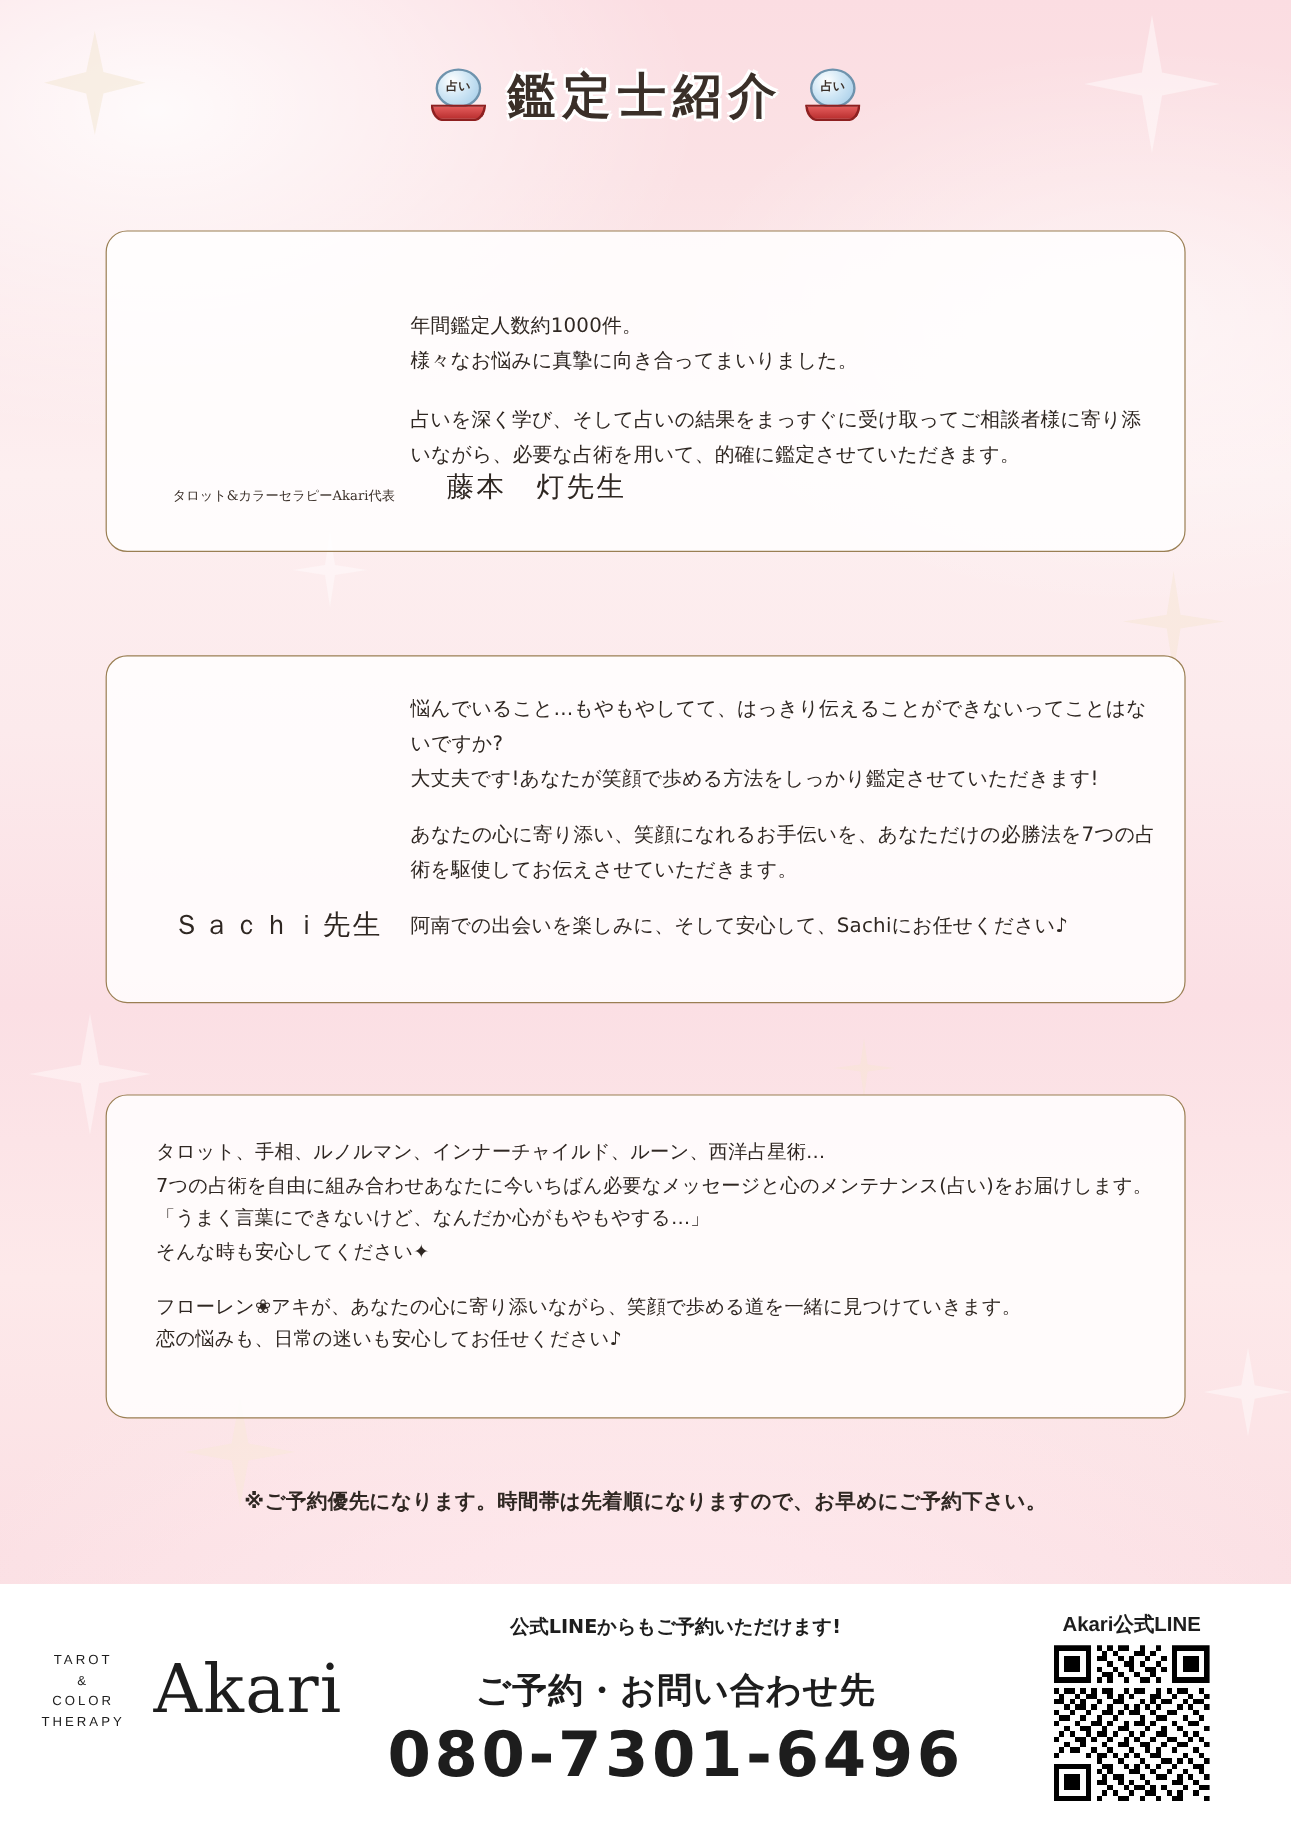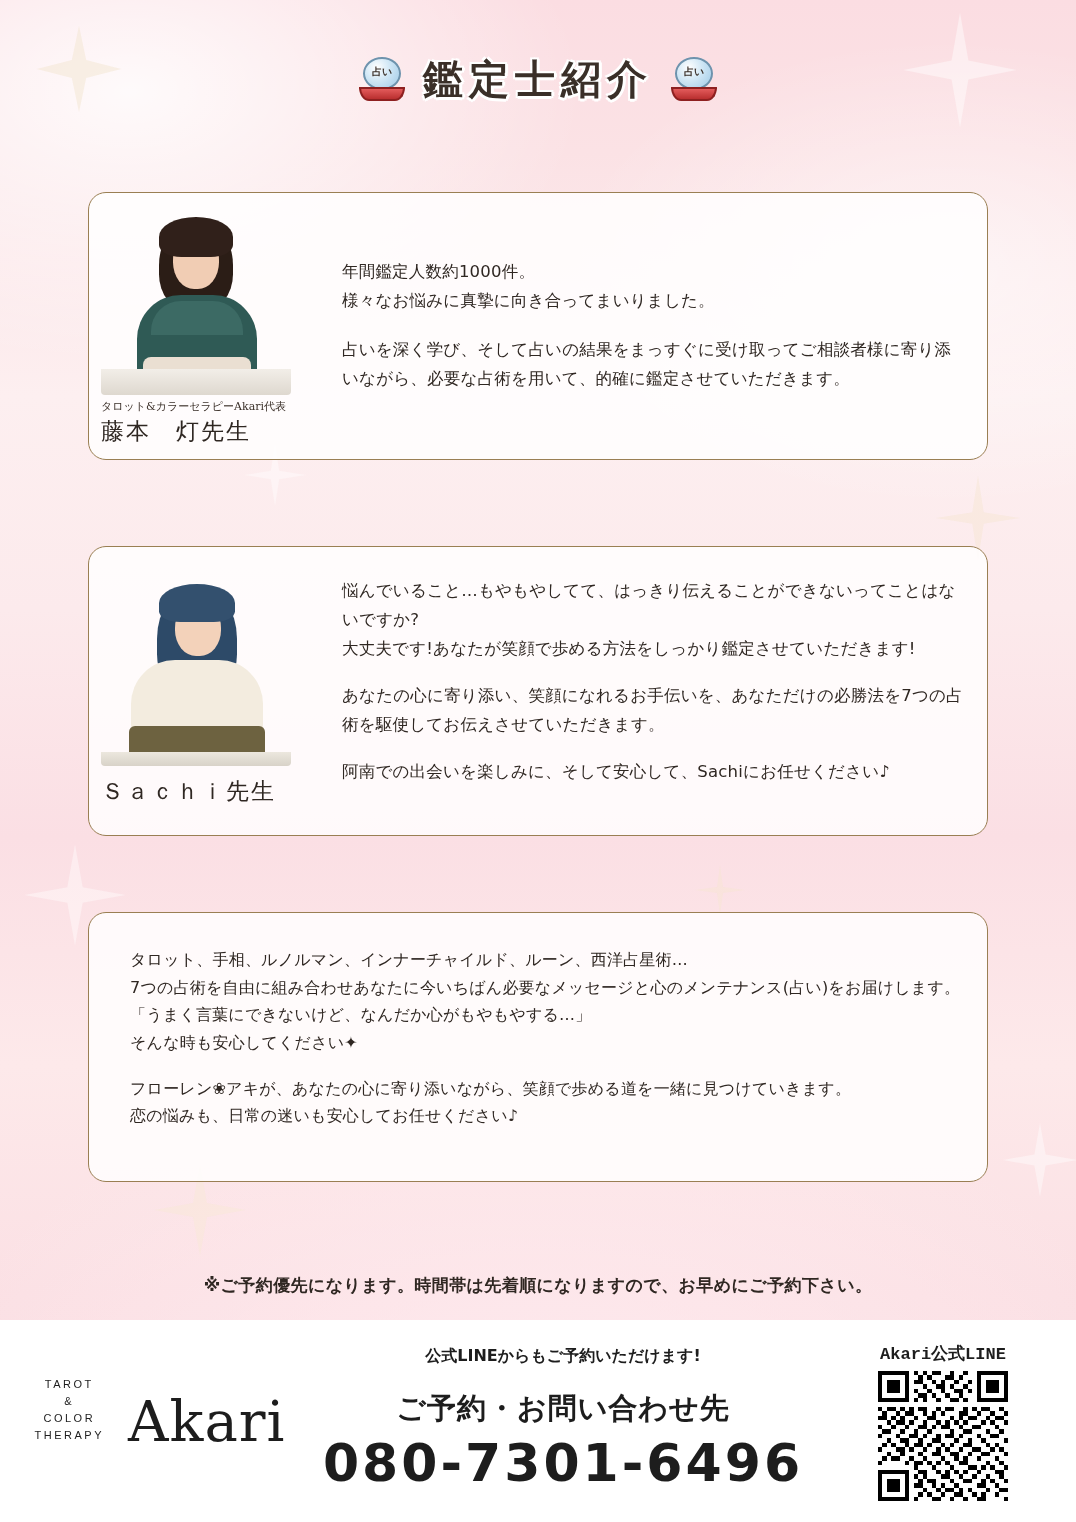--- a/index.html
+++ b/index.html
@@ -101,23 +101,24 @@
     border: 1.5px solid #9a7f53;
     border-radius: 18px;
     box-sizing: border-box;
     display: flex;
     padding: 14px 18px 14px 12px;
   }
   .card-photo {
     width: 212px;
     flex: none;
     display: flex;
-    flex-direction: column;
-    align-items: flex-start;
+    flex-direction: row;
+    align-items: flex-end;
     justify-content: flex-start;
+    gap: 43px;
   }
   .photo-frame {
     width: 190px;
     height: 190px;
     border-radius: 4px;
     overflow: hidden;
     position: relative;
     background: transparent;
   }
   .photo-caption {
@@ -185,39 +186,38 @@
     position: absolute;
     top: 1240px;
     left: 0;
     width: 100%;
     text-align: center;
     font-family: "DejaVu Sans", "Liberation Sans", sans-serif;
     font-size: 17px;
     font-weight: bold;
     color: #2f2722;
     letter-spacing: 0.4px;
-    margin-top: 34px;
   }
 
   
   .footer {
     position: absolute;
     left: 0;
     top: 1320px;
     width: 1076px;
     height: 202px;
     background: #ffffff;
     display: flex;
     align-items: center;
   }
   .footer-logo {
     width: 300px;
     flex: none;
     display: flex;
-    align-items: center;
+    align-items: flex-start;
     justify-content: center;
     gap: 24px;
     padding-left: 20px;
     box-sizing: border-box;
   }
   .logo-mark {
     font-family: "DejaVu Serif", "Liberation Serif", serif;
     font-size: 56px;
     color: #1d1d1d;
     letter-spacing: 1px;
@@ -262,21 +262,21 @@
   .footer-qr {
     width: 250px;
     flex: none;
     display: flex;
     flex-direction: column;
     align-items: center;
     padding-right: 16px;
     box-sizing: border-box;
   }
   .qr-label {
-    font-family: Liberation Mono, monospace;
+    font-family: Liberation Sans, sans-serif;
     font-size: 17px;
     font-weight: bold;
     color: #1d1d1d;
     margin-bottom: 6px;
   }
   .qr-box {
     width: 130px;
     height: 130px;
     background: #ffffff;
   }

